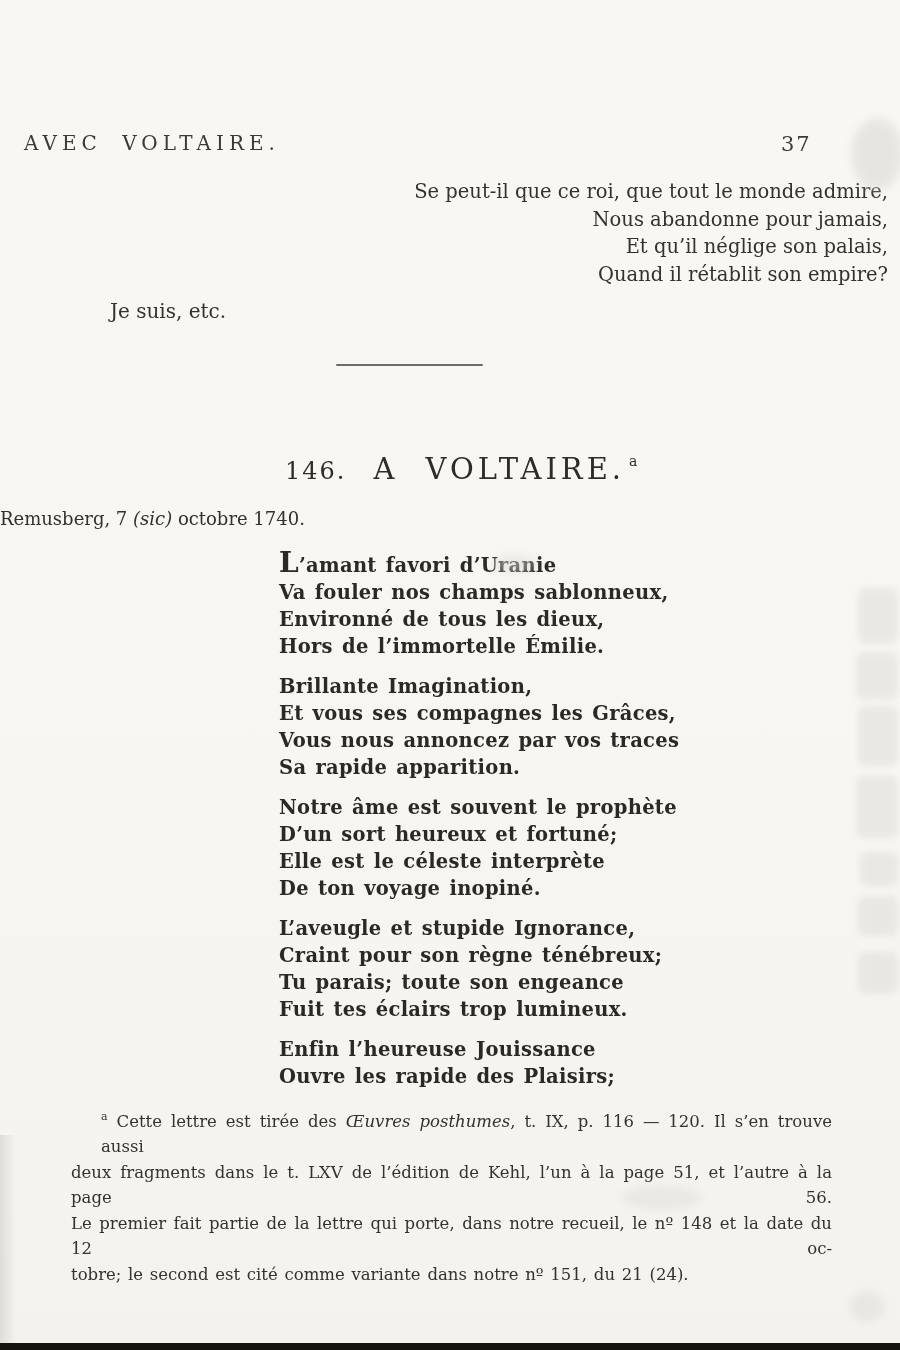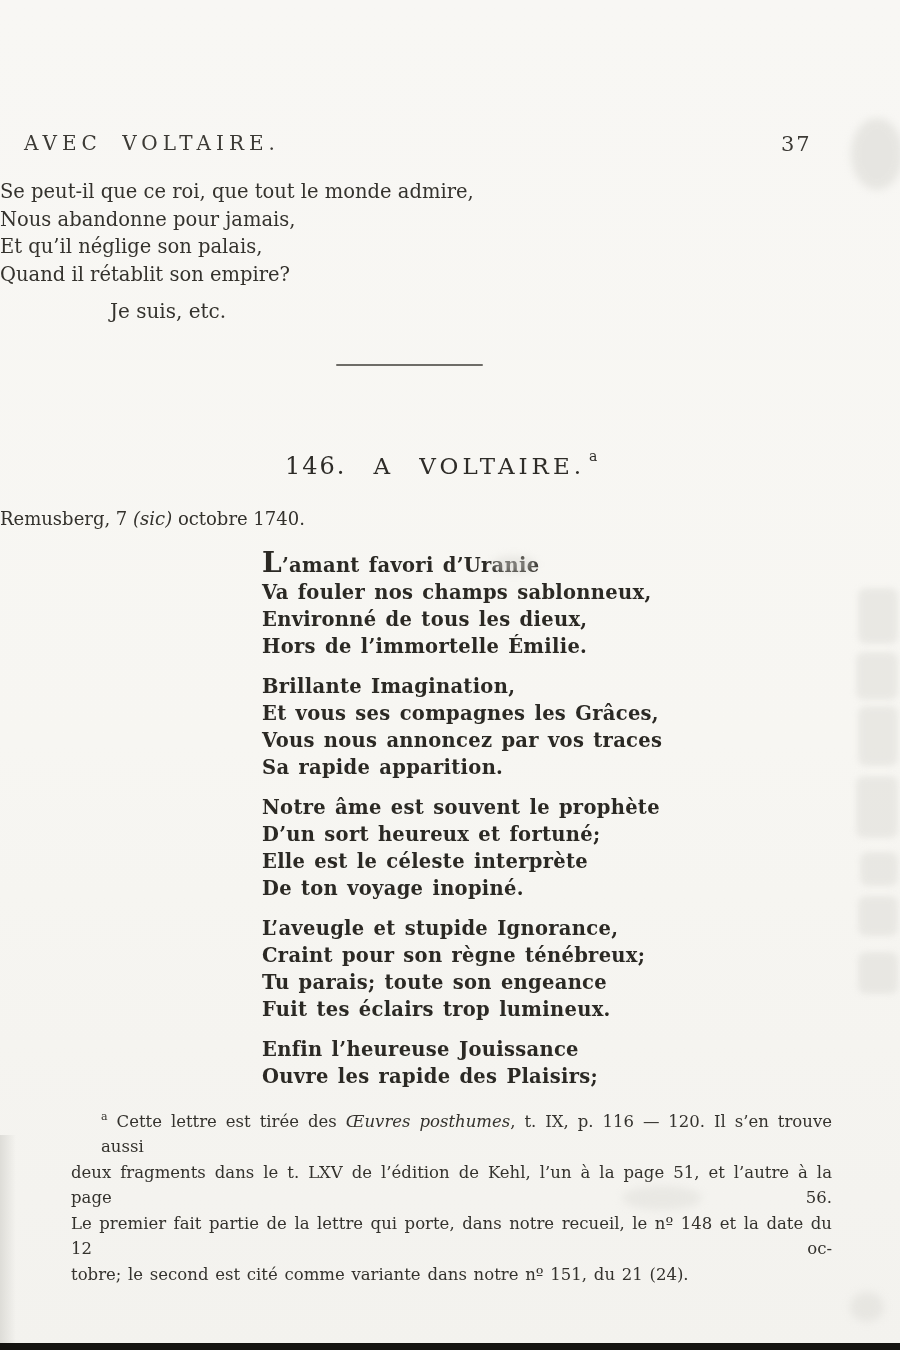--- a/index.html
+++ b/index.html
@@ -25,47 +25,47 @@
   .running-head { position: absolute; top: 131px; left: 0; width: 900px; height: 34px; }
   .head-title {
     position: absolute; left: 0; width: 900px; text-align: left;
     font-size: 20px; letter-spacing: 5px; word-spacing: 9px; color: #3c3a35; margin-left: 24px;
   }
   .page-number { position: absolute; left: 781px; top: 1px; font-size: 21px; color: #3c3a35; letter-spacing: 2px; }
 
   
   .quatrain {
     position: absolute; top: 178px; left: 0; width: 888px;
-    text-align: left; font-size: 19.5px; line-height: 27.5px; color: #34322d;
+    text-align: right; font-size: 19.5px; line-height: 27.5px; color: #34322d;
   }
   .signoff { position: absolute; top: 299px; left: 110px; font-size: 20px; color: #34322d; }
 
   .rule {
     position: absolute; top: 364px; left: 336px; width: 147px; height: 2px;
     background: var(--rule); border-radius: 1px; opacity: .85;
   }
 
   
   .letter-heading {
     position: absolute; top: 452px; left: 285px;
     display: flex; align-items: baseline; color: #2e2c28; white-space: nowrap;
   }
   .letter-number { font-size: 24px; letter-spacing: 2px; }
-  .letter-name { font-size: 23px; letter-spacing: 4px; word-spacing: 14px; margin-left: 27px; }
+  .letter-name { font-size: 29px; letter-spacing: 4px; word-spacing: 14px; margin-left: 27px; }
   .letter-ref { font-size: 14px; margin-left: 4px; position: relative; top: -13px; }
 
   .dateline {
     position: absolute; top: 508px; left: 0; width: 777px; text-align: left;
     font-size: 18px; color: #33312c;
   }
   .dateline em, .fn em { font-style: italic; }
 
   
   .poem {
-    position: absolute; top: 549px; left: 262px;
+    position: absolute; top: 549px; left: 279px;
     font-size: 19.5px; line-height: 27px; font-weight: bold;
     color: #2b2924; letter-spacing: .3px; word-spacing: 2px;
   }
   .stanza { margin: 0 0 13px 0; }
   .poem-line { white-space: nowrap; }
   .initial { display: inline-block; font-size: 28px; line-height: 27px; vertical-align: baseline; }
 
   
   .footnote {
     position: absolute; top: 1104px; left: 71px; width: 761px;

